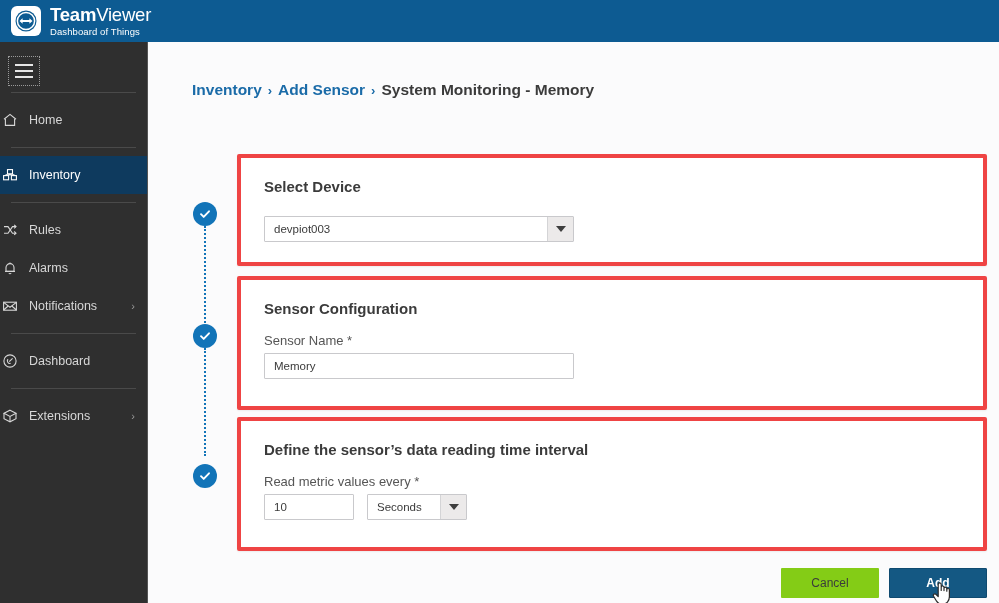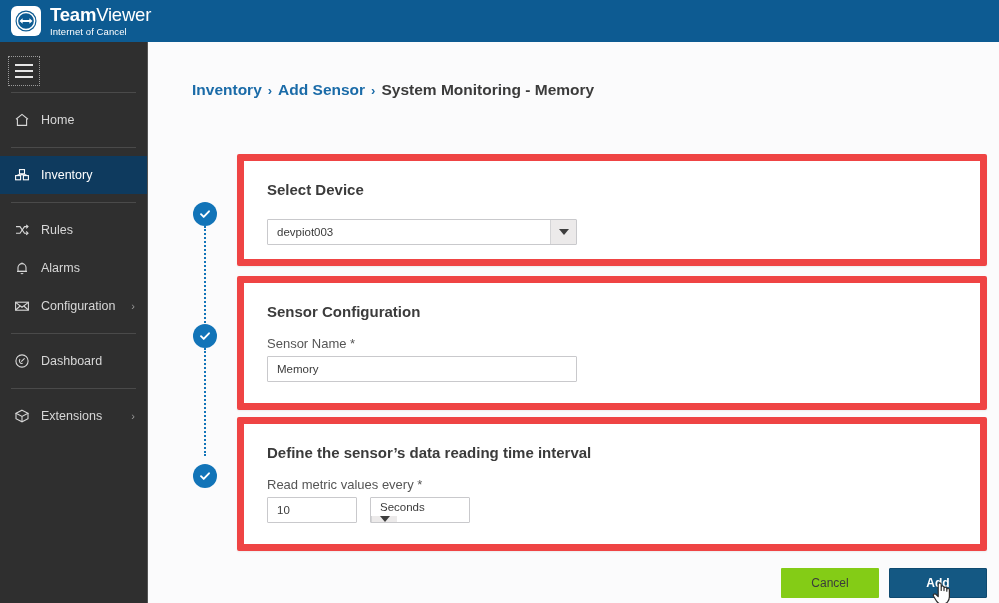--- a/index.html
+++ b/index.html
@@ -68,21 +68,20 @@
     display: block; width: 18px; height: 2px;
     background: #e6e6e6; margin: 2px 0;
   }
   .nav-sep {
     height: 1px; background: #4a4a4a;
     margin: 8px 11px;
   }
   .nav-item {
     height: 38px;
     display: flex; align-items: center;
-    padding-left: 12px;
     color: #d7d7d7;
     font-size: 12.5px;
     cursor: pointer;
     position: relative;
   }
   .nav-item.active {
     background: #0e3a5e;
     color: #ffffff;
   }
   .nav-icon {
@@ -138,21 +137,21 @@
     position: absolute; left: 11px;
     width: 2px;
     border-left: 2px dotted #1274b8;
   }
 
   
   .card {
     position: absolute;
     left: 88px; width: 750px;
     background: #ffffff;
-    border: 7px solid #ef4444;
+    border: 4px solid #ef4444;
     border-radius: 2px;
     box-shadow: 0 1px 2px rgba(0,0,0,0.06);
   }
   .card-title {
     font-size: 15px; font-weight: bold; color: #3b3b3b;
     padding: 20px 0 0 23px;
   }
   .field-label {
     font-size: 13px; color: #555;
     padding: 16px 0 5px 23px;
@@ -247,21 +246,21 @@
     <div class="brand">
       <div class="tv-logo">
         <svg width="24" height="24" viewBox="0 0 24 24">
           <circle cx="12" cy="12" r="10.5" fill="#0d5b92"></circle>
           <circle cx="12" cy="12" r="8.6" fill="none" stroke="#ffffff" stroke-width="1.5"></circle>
           <path d="M5.5 12 L8.6 9.2 L8.6 11.1 L15.4 11.1 L15.4 9.2 L18.5 12 L15.4 14.8 L15.4 12.9 L8.6 12.9 L8.6 14.8 Z" fill="#ffffff"></path>
         </svg>
       </div>
       <div class="brand-text">
         <div class="brand-line1"><b>Team</b><span class="light">Viewer</span></div>
-        <div class="brand-line2">Internet of Cancel</div>
+        <div class="brand-line2">Dashboard of Things</div>
       </div>
     </div>
   </div>
 
   <div class="sidebar">
 
     <div class="hamburger">
       <i></i>
       <i></i>
       <i></i>
@@ -320,21 +319,21 @@
     </div>
 
     <div class="nav-item">
       <span class="nav-icon">
         <svg width="16" height="16" viewBox="0 0 16 16" fill="none" stroke="#d7d7d7" stroke-width="1.1">
           <rect x="1.6" y="4.2" width="12.8" height="8.0"></rect>
           <path d="M1.6 4.4 L8 9.2 L14.4 4.4"></path>
           <path d="M1.6 12.0 L6.2 8.0 M14.4 12.0 L9.8 8.0"></path>
         </svg>
       </span>
-      <span class="nav-label">Configuration</span>
+      <span class="nav-label">Notifications</span>
       <span class="nav-chev">›</span>
     </div>
 
     <div class="nav-sep"></div>
 
     <div class="nav-item">
       <span class="nav-icon">
         <svg width="16" height="16" viewBox="0 0 16 16" fill="none" stroke="#d7d7d7" stroke-width="1.1">
           <circle cx="8" cy="8" r="6.1"></circle>
           <path d="M10.6 5.4 L7.2 8.6"></path>
@@ -407,21 +406,21 @@
       <div class="field-row">
         <input class="text-input" style="width: 310px;" type="text" value="Memory">
       </div>
     </div>
 
     <div class="card" style="top:375px; height:134px;">
       <div class="card-title">Define the sensor’s data reading time interval</div>
       <div class="field-label">Read metric values every *</div>
       <div class="field-row">
         <input class="text-input" style="width: 90px;" type="text" value="10">
-        <div class="select-wrap" style="width:100px; margin-left:13px;flex-direction:column;">
+        <div class="select-wrap" style="width:100px; margin-left:13px;">
           <span class="select-value">Seconds</span>
           <span class="select-btn">
               <i class="caret"></i>
             </span>
         </div>
       </div>
     </div>
 
     <div class="footer">
       <button class="btn btn-cancel">Cancel</button>

